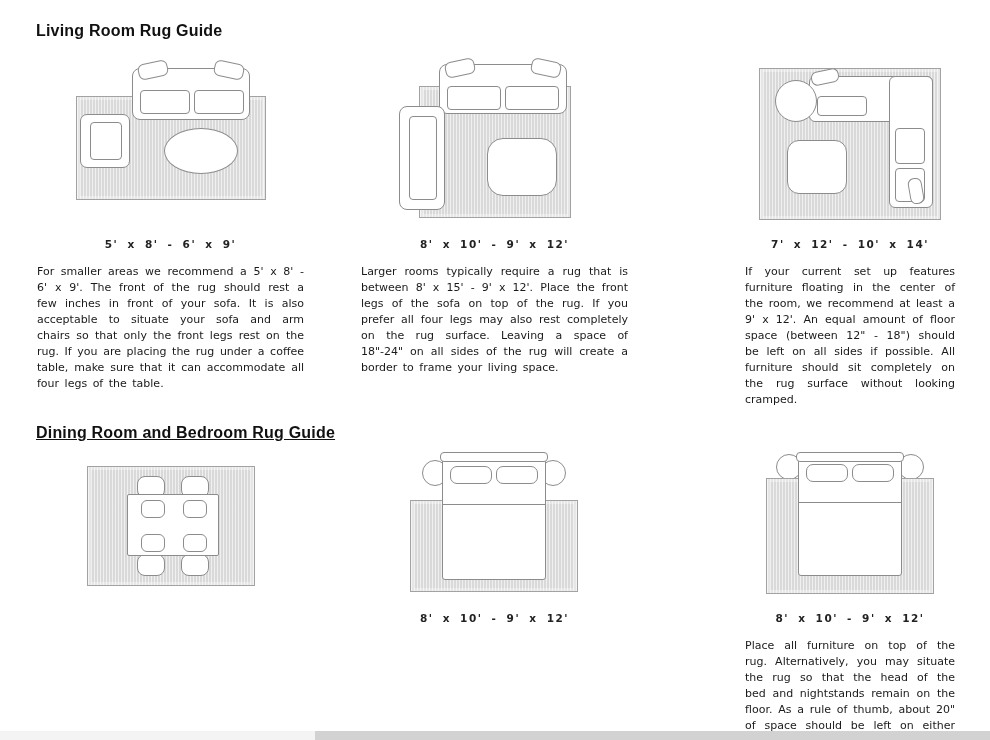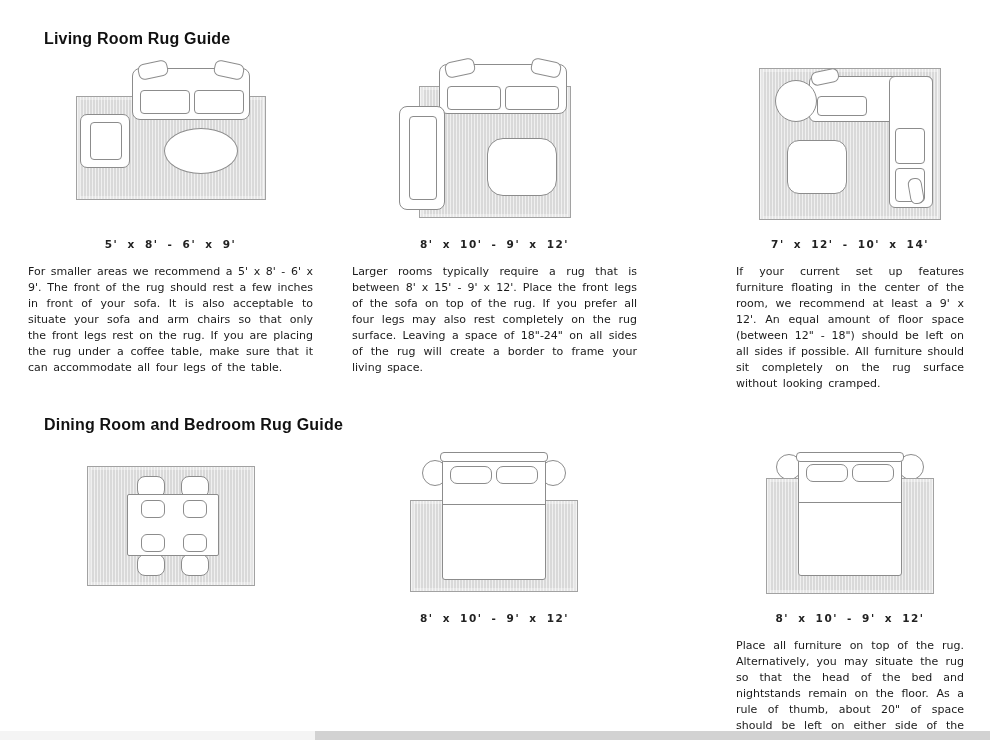--- a/index.html
+++ b/index.html
@@ -3,21 +3,21 @@
 <meta charset="utf-8">
 <style>
   html,body{margin:0;padding:0;}
   body{
     width:990px;height:740px;position:relative;overflow:hidden;
     background:#ffffff;
     font-family:"DejaVu Sans", sans-serif;
     color:#1a1a1a;
   }
   .h1{
-    position:absolute;margin:16px;
+    position:absolute;margin:8px;
     font-family:"Liberation Sans", sans-serif;
     font-weight:bold;font-size:16px;color:#111;
     letter-spacing:.2px;
   }
   .col{position:absolute;}
   .diag{position:relative;margin:0 auto;}
   .rug{
     position:absolute;box-sizing:border-box;
     border:1px solid #a2a2a2;
     background:#d9d9d9;
@@ -29,21 +29,21 @@
     background:#ffffff;border:1px solid #8c8c8c;
   }
   .line{position:absolute;border-top:1px solid #8c8c8c;background:none;}
   .sizelab{
     text-align:center;font-size:10.5px;color:#222;
     letter-spacing:1.5px;word-spacing:4px;
     margin:8px 0 14px 0;
     font-weight:bold;
   }
   .desc{
-    margin:0;font-size:11px;line-height:1.45;
+    margin:9px;font-size:11px;line-height:1.45;
     text-align:justify;word-spacing:2px;color:#1a1a1a;
   }
   .scroll-track{
     position:absolute;left:0;right:0;bottom:0;height:9px;background:#f4f4f4;
   }
   .scroll-thumb{
     position:absolute;left:315px;right:0;bottom:0;height:9px;background:#d2d2d2;
   }
 </style>
 </head>
@@ -93,21 +93,21 @@
     <div class="fu" style="left:142px;top:106px;width:30px;height:34px;border-radius:4px;"></div>
     <div class="fu" style="left:58px;top:8px;width:28px;height:14px;border-radius:6px;transform:rotate(-12deg);"></div>
     <div class="fu" style="left:150px;top:122px;width:26px;height:14px;border-radius:6px;transform:rotate(80deg);"></div>
     <div class="fu" style="left:22px;top:18px;width:42px;height:42px;border-radius:50%;"></div>
     <div class="fu" style="left:34px;top:78px;width:60px;height:54px;border-radius:12px;"></div>
   </div>
   <div class="sizelab">7' x 12' - 10' x 14'</div>
   <p class="desc">If your current set up features furniture floating in the center of the room, we recommend at least a 9' x 12'. An equal amount of floor space (between 12" - 18") should be left on all sides if possible. All furniture should sit completely on the rug surface without looking cramped.</p>
 </div>
 
-<h1 class="h1" style="left:28px;top:400px;">Dining Room and Bedroom Rug Guide</h1>
+<h1 class="h1" style="left:28px;top:416px;text-decoration:underline;">Dining Room and Bedroom Rug Guide</h1>
 
 <div class="col" style="left:28px;top:452px;width:285px;">
   <div class="diag" style="width:200px;height:152px;">
     <div class="rug" style="left:16px;top:14px;width:168px;height:120px;"></div>
     <div class="fu" style="left:66px;top:24px;width:28px;height:22px;border-radius:8px;"></div>
     <div class="fu" style="left:110px;top:24px;width:28px;height:22px;border-radius:8px;"></div>
     <div class="fu" style="left:66px;top:102px;width:28px;height:22px;border-radius:8px;"></div>
     <div class="fu" style="left:110px;top:102px;width:28px;height:22px;border-radius:8px;"></div>
     <div class="fu" style="left:56px;top:42px;width:92px;height:62px;border-radius:2px;"></div>
     <div class="fu" style="left:70px;top:48px;width:24px;height:18px;border-radius:6px;"></div>

